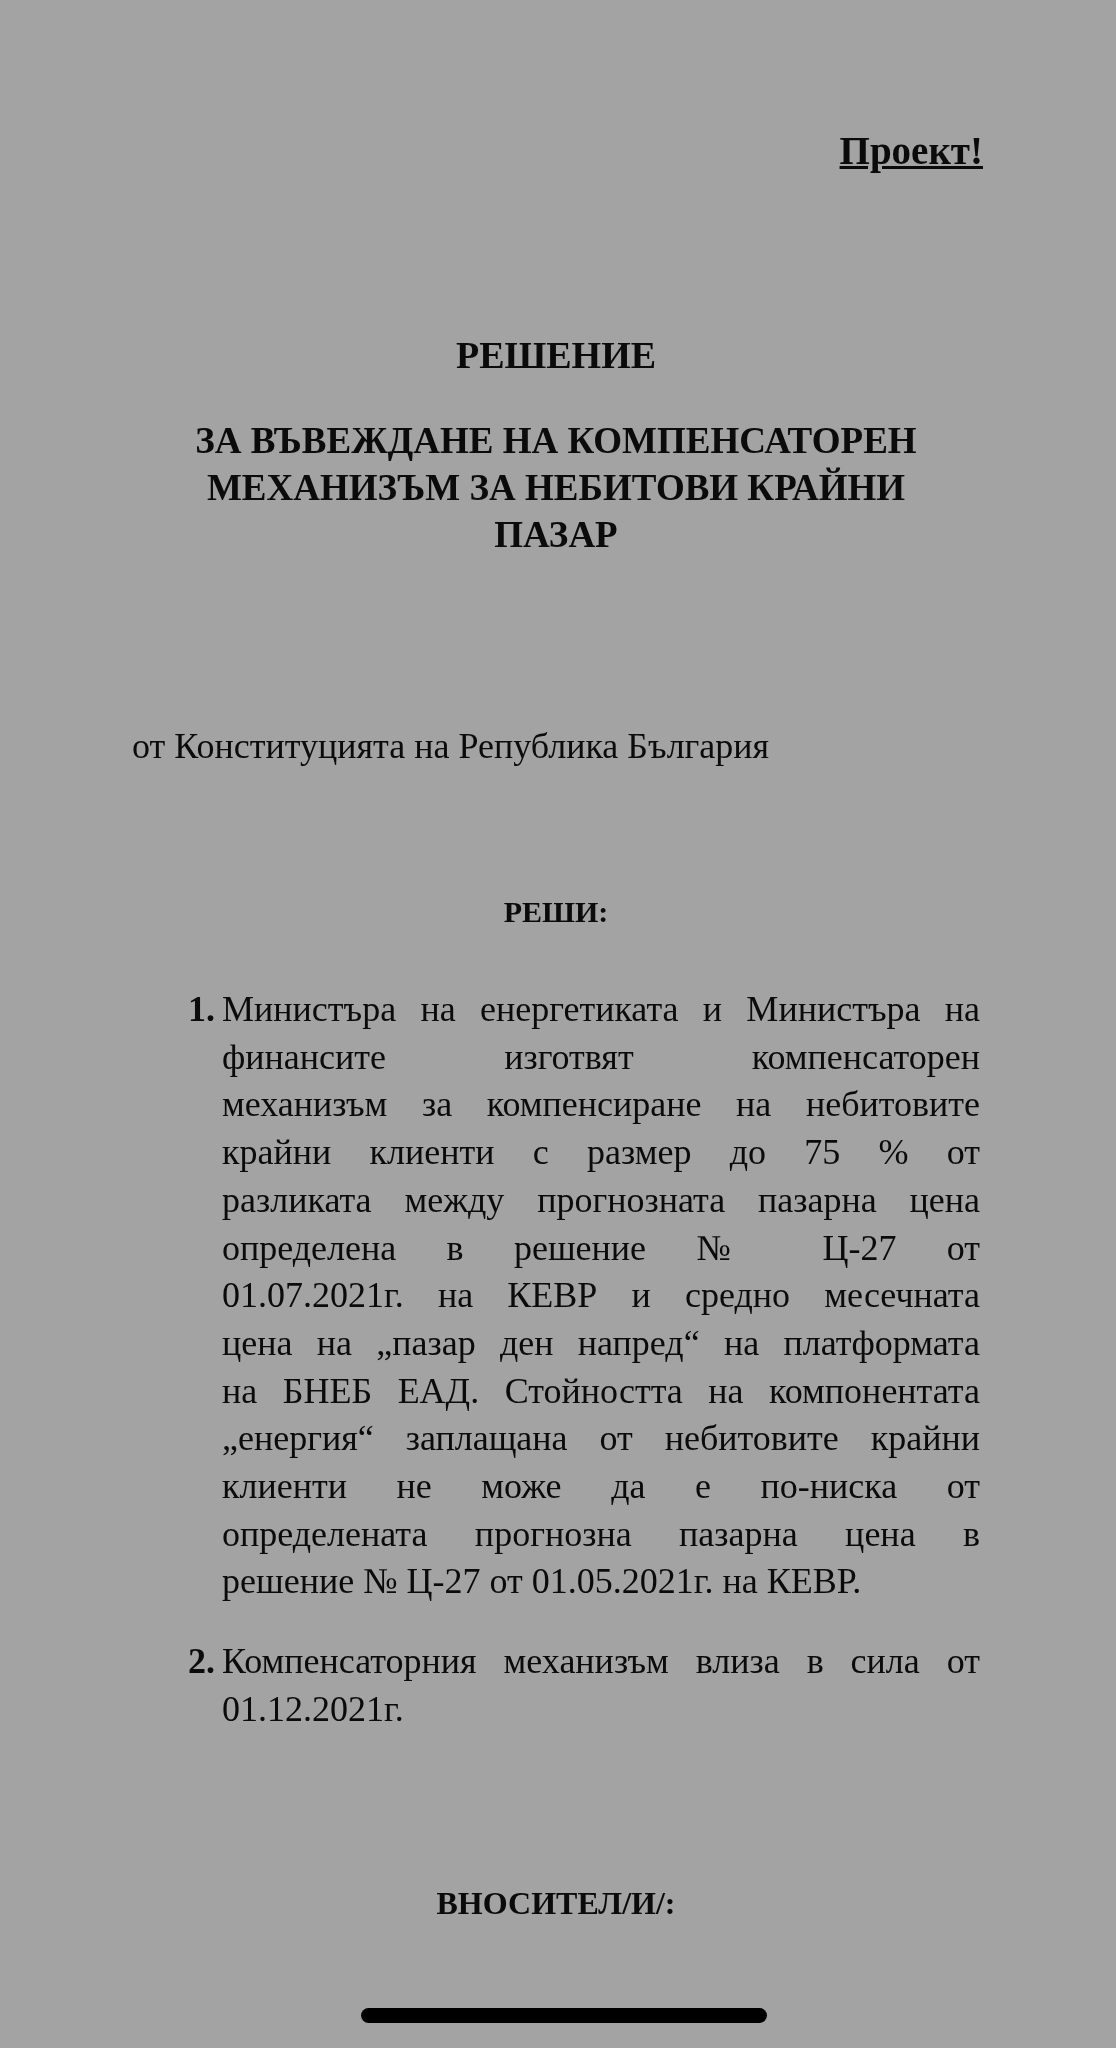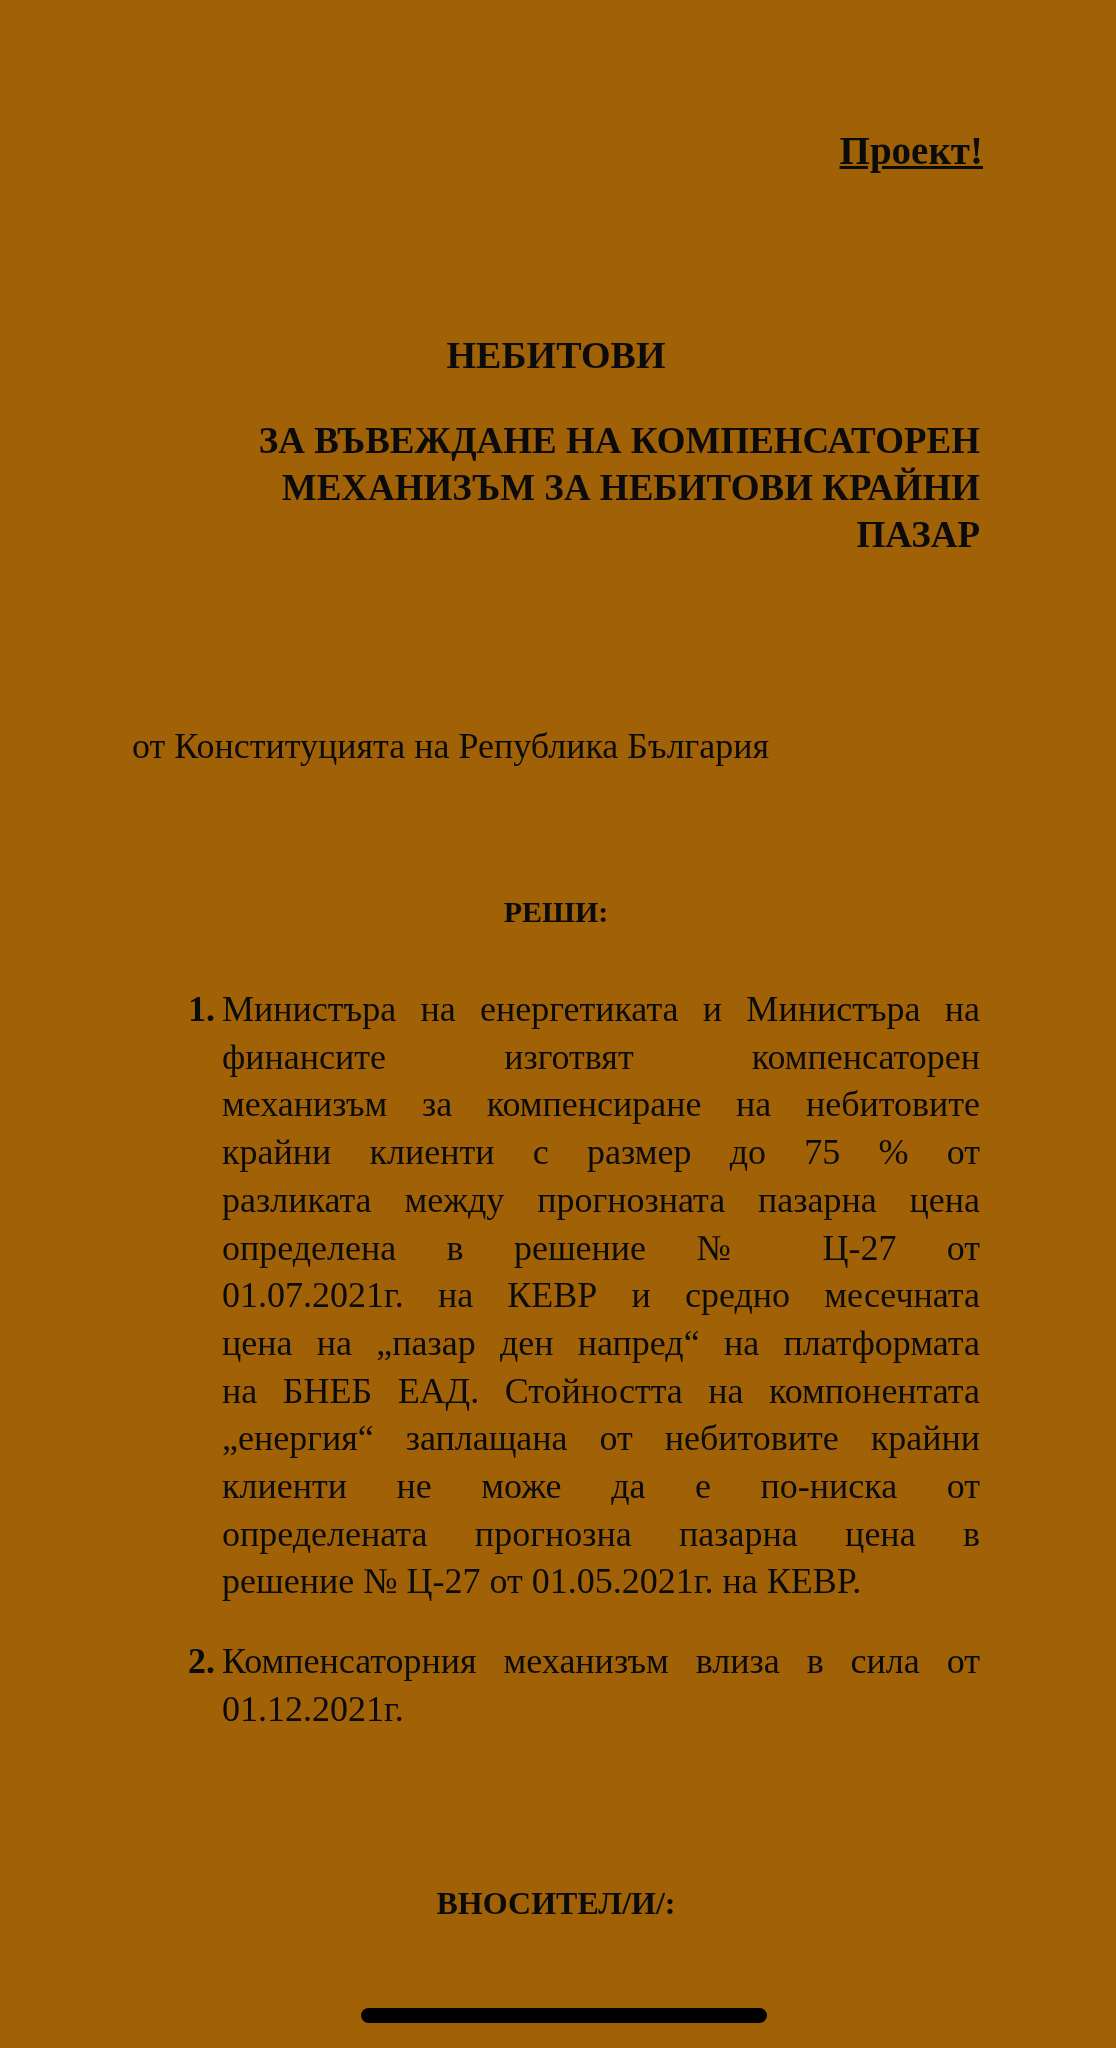--- a/index.html
+++ b/index.html
@@ -1,20 +1,20 @@
 <!DOCTYPE html>
 <html lang="bg"><head>
 <meta charset="utf-8">
 <style>
   html, body { margin: 0; padding: 0; background: #ffffff; }
   .page {
     position: relative;
     width: 1116px;
     height: 2048px;
-    background: #a16207;
+    background: #a3a3a3;
     color: #0b0b0b;
     font-family: "Liberation Serif", "DejaVu Serif", serif;
     overflow: hidden;
   }
   .abs { position: absolute; }
 
   .draft {
     top: 128px;
     right: 133px;
     font-size: 39px;
@@ -24,21 +24,21 @@
   }
 
   .h-center {
     left: 132px;
     width: 848px;
     text-align: center;
     font-weight: bold;
   }
   .h-reshenie { top: 333px; font-size: 38px; }
   .title-block { top: 417px; font-size: 37px; line-height: 47px; }
-  .title-block .line { white-space: nowrap; text-align: right; }
+  .title-block .line { white-space: nowrap; }
   .h-reshi { top: 895px; font-size: 30px; }
   .h-vnositel { top: 1885px; font-size: 32px; }
 
   .bodytext { font-size: 36px; line-height: 47.7px; }
 
   .preamble { top: 723px; left: 132px; width: 848px; }
   .item-1 { top: 986px; left: 222px; width: 758px; }
   .item-2 { top: 1638px; left: 222px; width: 758px; }
 
   .line { position: relative; }
@@ -66,21 +66,21 @@
     background: #000000;
   }
 </style>
 </head>
 <body>
 
 <div class="page">
 
   <div class="abs draft">Проект!</div>
 
-  <div class="abs h-center h-reshenie">НЕБИТОВИ</div>
+  <div class="abs h-center h-reshenie">РЕШЕНИЕ</div>
 
   <div class="abs h-center title-block">
     <div class="line">ЗА ВЪВЕЖДАНЕ НА КОМПЕНСАТОРЕН</div>
     <div class="line">МЕХАНИЗЪМ ЗА НЕБИТОВИ КРАЙНИ</div>
     <div class="line">ПАЗАР</div>
   </div>
 
   <div class="abs bodytext preamble">
     <div class="line lastline">от Конституцията на Република България</div>
   </div>

